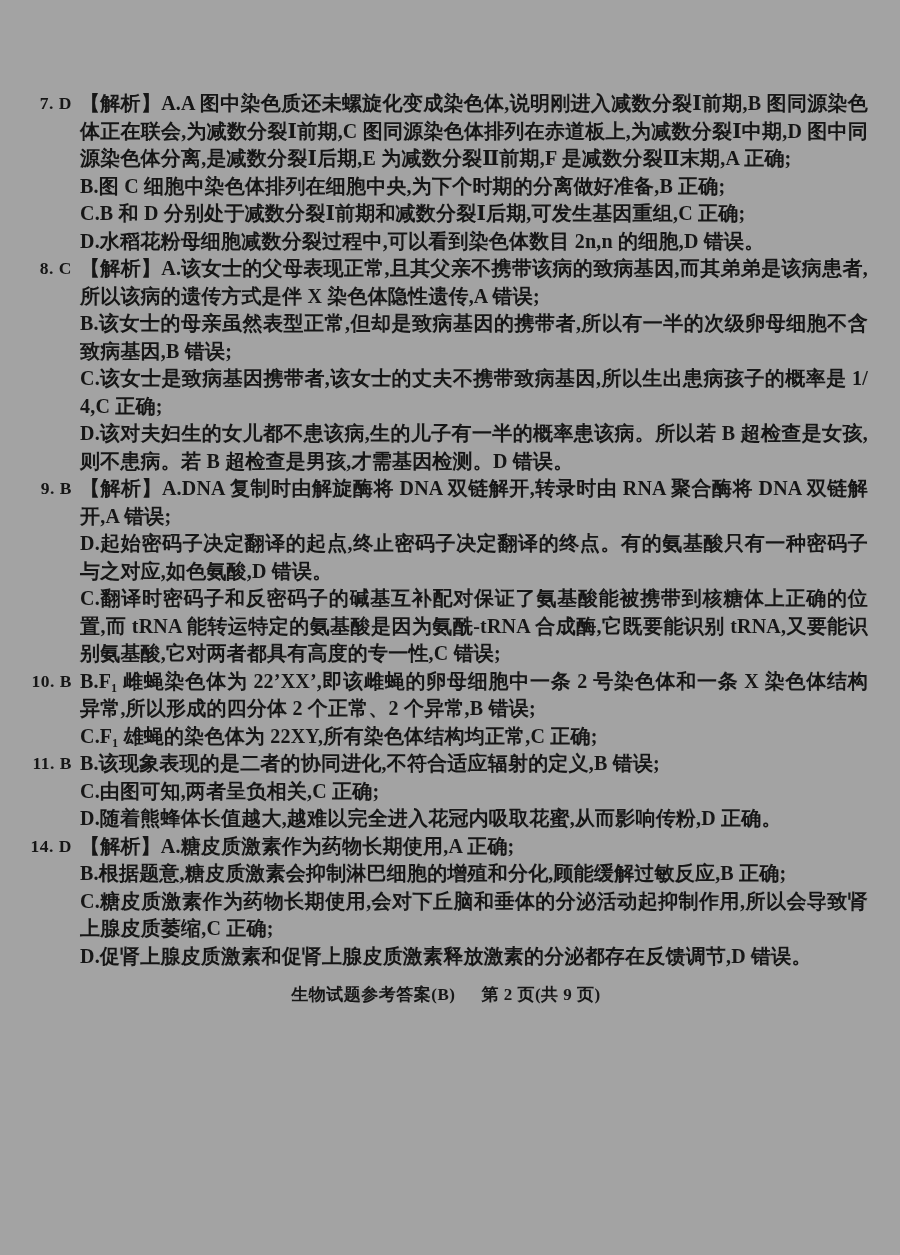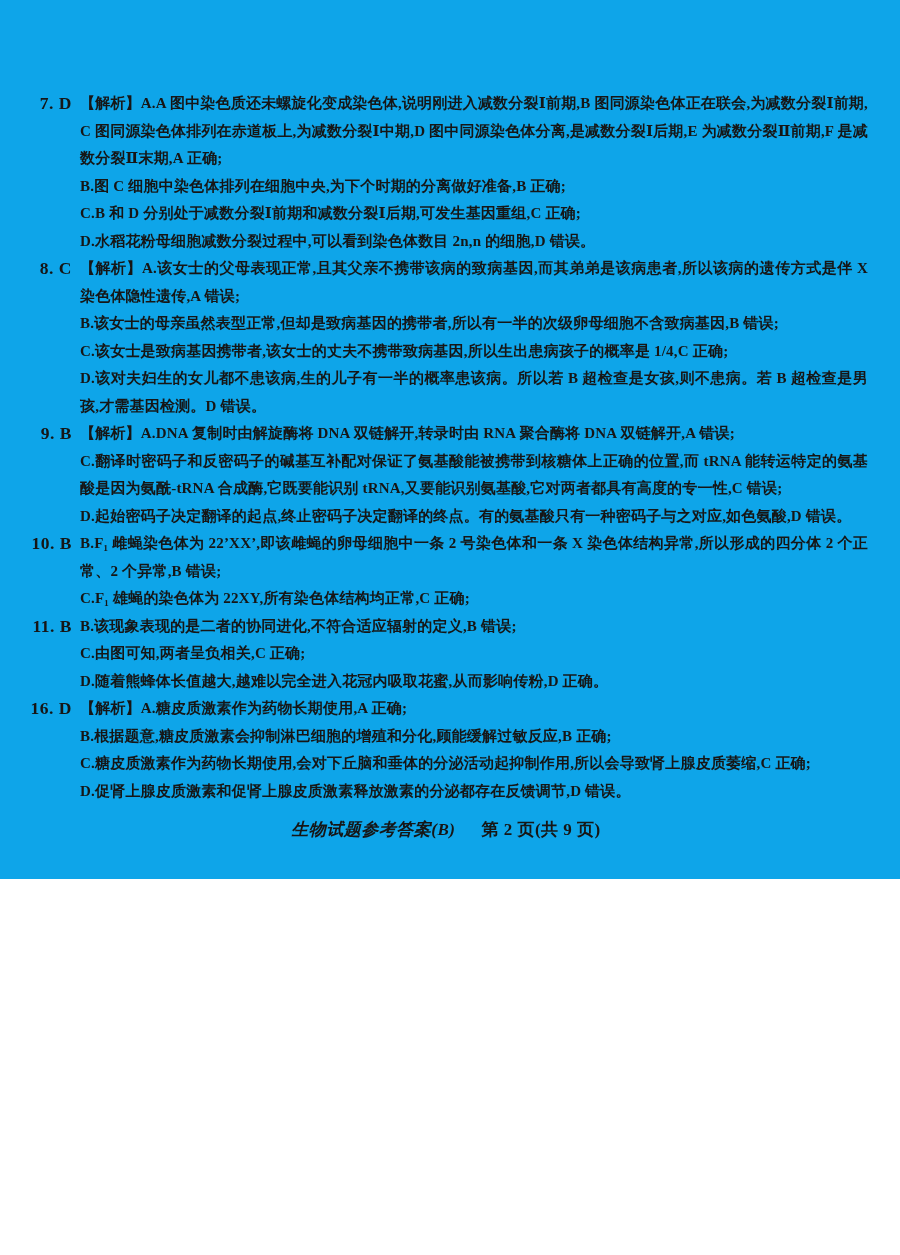--- a/index.html
+++ b/index.html
@@ -10,23 +10,23 @@
   body {
     width: 900px;
     height: 1255px;
     font-family: "Liberation Serif", "DejaVu Serif", serif;
     color: #161616;
     overflow: hidden;
   }
   .page {
     box-sizing: border-box;
     width: 900px;
-    height: 879px;
+    height: 1255px;
     padding: 90px 32px 0 24px;
-    background: #0ea5e9;
+    background: #a3a3a3;
   }
   .answer-item {
     display: flex;
     align-items: flex-start;
   }
   .answer-num {
     flex: 0 0 48px;
     width: 48px;
     text-align: right;
     font-size: 17.5px;
@@ -34,39 +34,38 @@
     font-weight: 700;
     white-space: nowrap;
     letter-spacing: 0.5px;
   }
   .answer-content {
     flex: 1 1 auto;
     margin-left: 8px;
     min-width: 0;
   }
   .analysis-para {
-    font-size: 15px;
+    font-size: 20px;
     line-height: 27.5px;
     font-weight: 600;
     text-align: justify;
     text-justify: inter-ideograph;
     letter-spacing: 0.2px;
     word-break: break-all;
   }
   .footer {
     margin-top: 12px;
     text-align: center;
     font-size: 17px;
     line-height: 26px;
     font-weight: 700;
     letter-spacing: 0.5px;
   }
   .footer .doc-title {
     margin-right: 26px;
-    font-style: italic;
   }
 </style>
 </head>
 <body>
 
 <div class="page">
 
   <div class="answer-item">
     <div class="answer-num">7. D</div>
     <div class="answer-content">
@@ -84,22 +83,22 @@
       <div class="analysis-para">B.该女士的母亲虽然表型正常,但却是致病基因的携带者,所以有一半的次级卵母细胞不含致病基因,B 错误;</div>
       <div class="analysis-para">C.该女士是致病基因携带者,该女士的丈夫不携带致病基因,所以生出患病孩子的概率是 1/4,C 正确;</div>
       <div class="analysis-para">D.该对夫妇生的女儿都不患该病,生的儿子有一半的概率患该病。所以若 B 超检查是女孩,则不患病。若 B 超检查是男孩,才需基因检测。D 错误。</div>
     </div>
   </div>
 
   <div class="answer-item">
     <div class="answer-num">9. B</div>
     <div class="answer-content">
       <div class="analysis-para">【解析】A.DNA 复制时由解旋酶将 DNA 双链解开,转录时由 RNA 聚合酶将 DNA 双链解开,A 错误;</div>
+      <div class="analysis-para">D.起始密码子决定翻译的起点,终止密码子决定翻译的终点。有的氨基酸只有一种密码子与之对应,如色氨酸,D 错误。</div>
       <div class="analysis-para">C.翻译时密码子和反密码子的碱基互补配对保证了氨基酸能被携带到核糖体上正确的位置,而 tRNA 能转运特定的氨基酸是因为氨酰-tRNA 合成酶,它既要能识别 tRNA,又要能识别氨基酸,它对两者都具有高度的专一性,C 错误;</div>
-      <div class="analysis-para">D.起始密码子决定翻译的起点,终止密码子决定翻译的终点。有的氨基酸只有一种密码子与之对应,如色氨酸,D 错误。</div>
     </div>
   </div>
 
   <div class="answer-item">
     <div class="answer-num">10. B</div>
     <div class="answer-content">
       <div class="analysis-para">B.F₁ 雌蝇染色体为 22’XX’,即该雌蝇的卵母细胞中一条 2 号染色体和一条 X 染色体结构异常,所以形成的四分体 2 个正常、2 个异常,B 错误;</div>
       <div class="analysis-para">C.F₁ 雄蝇的染色体为 22XY,所有染色体结构均正常,C 正确;</div>
     </div>
   </div>
@@ -107,21 +106,21 @@
   <div class="answer-item">
     <div class="answer-num">11. B</div>
     <div class="answer-content">
       <div class="analysis-para">B.该现象表现的是二者的协同进化,不符合适应辐射的定义,B 错误;</div>
       <div class="analysis-para">C.由图可知,两者呈负相关,C 正确;</div>
       <div class="analysis-para">D.随着熊蜂体长值越大,越难以完全进入花冠内吸取花蜜,从而影响传粉,D 正确。</div>
     </div>
   </div>
 
   <div class="answer-item">
-    <div class="answer-num">16. D</div>
+    <div class="answer-num">14. D</div>
     <div class="answer-content">
       <div class="analysis-para">【解析】A.糖皮质激素作为药物长期使用,A 正确;</div>
       <div class="analysis-para">B.根据题意,糖皮质激素会抑制淋巴细胞的增殖和分化,顾能缓解过敏反应,B 正确;</div>
       <div class="analysis-para">C.糖皮质激素作为药物长期使用,会对下丘脑和垂体的分泌活动起抑制作用,所以会导致肾上腺皮质萎缩,C 正确;</div>
       <div class="analysis-para">D.促肾上腺皮质激素和促肾上腺皮质激素释放激素的分泌都存在反馈调节,D 错误。</div>
     </div>
   </div>
 
   <div class="footer">
     <span class="doc-title">生物试题参考答案(B)</span><span class="page-indicator">第 2 页(共 9 页)</span>

